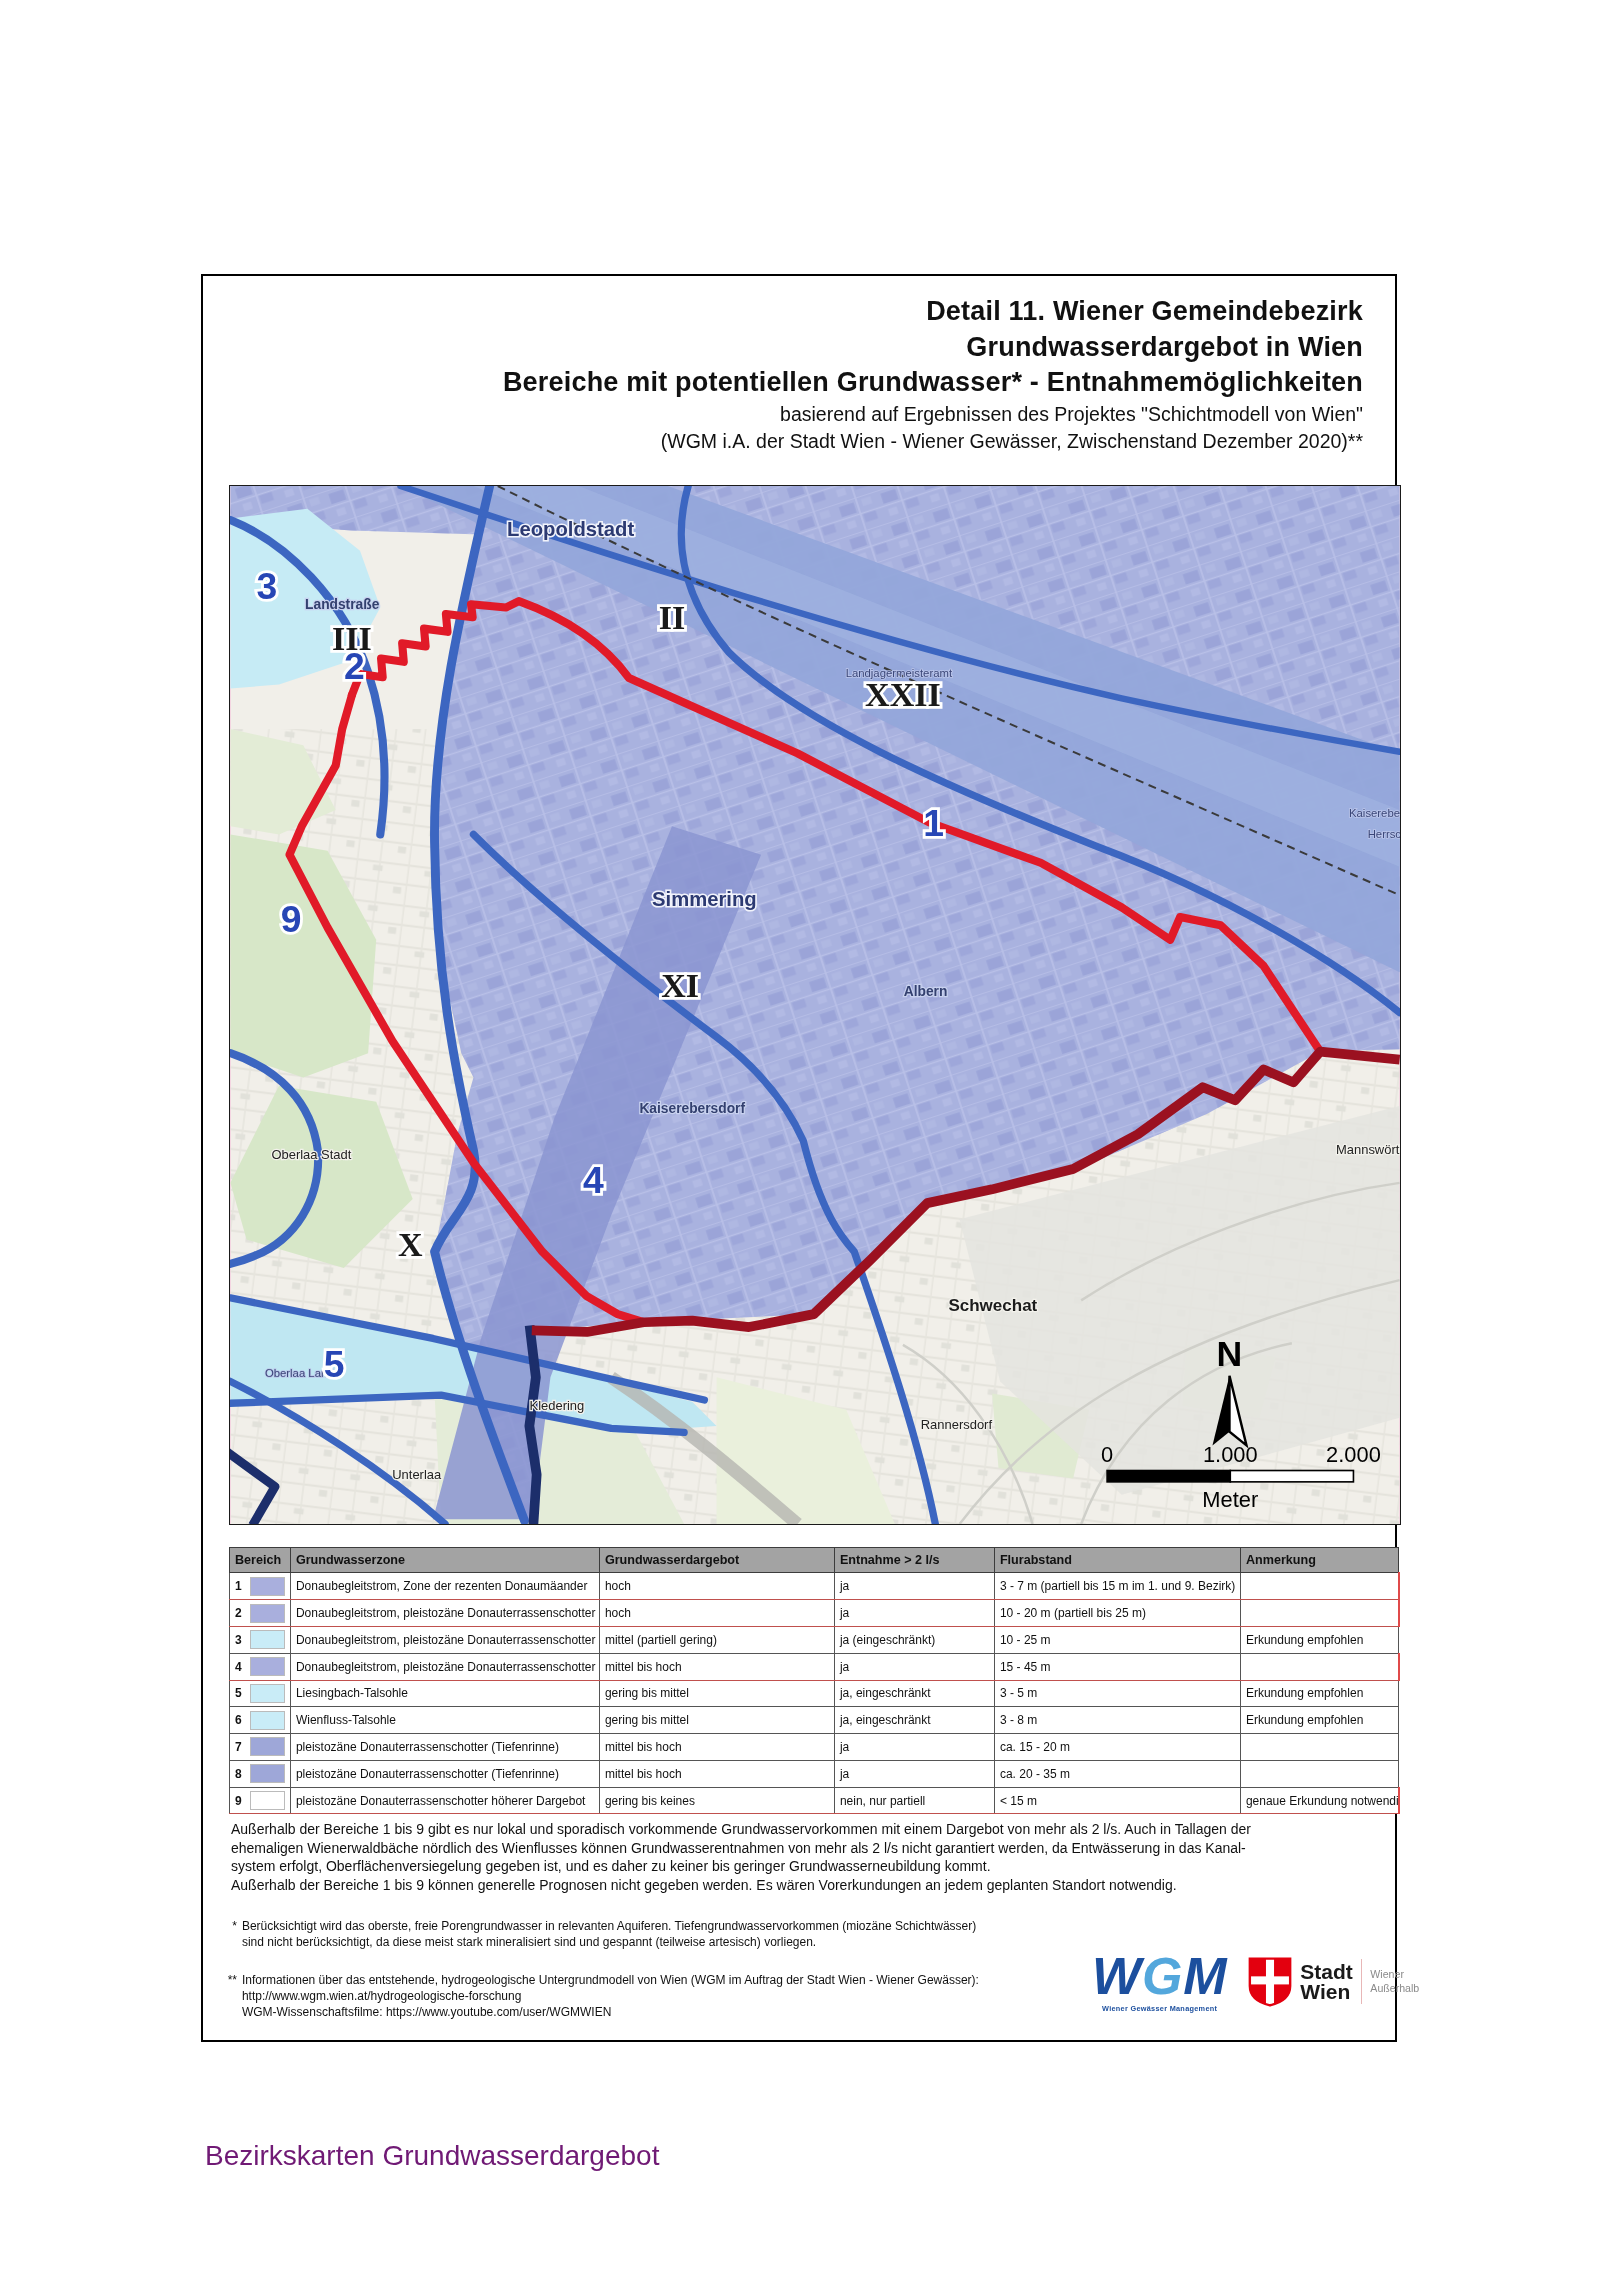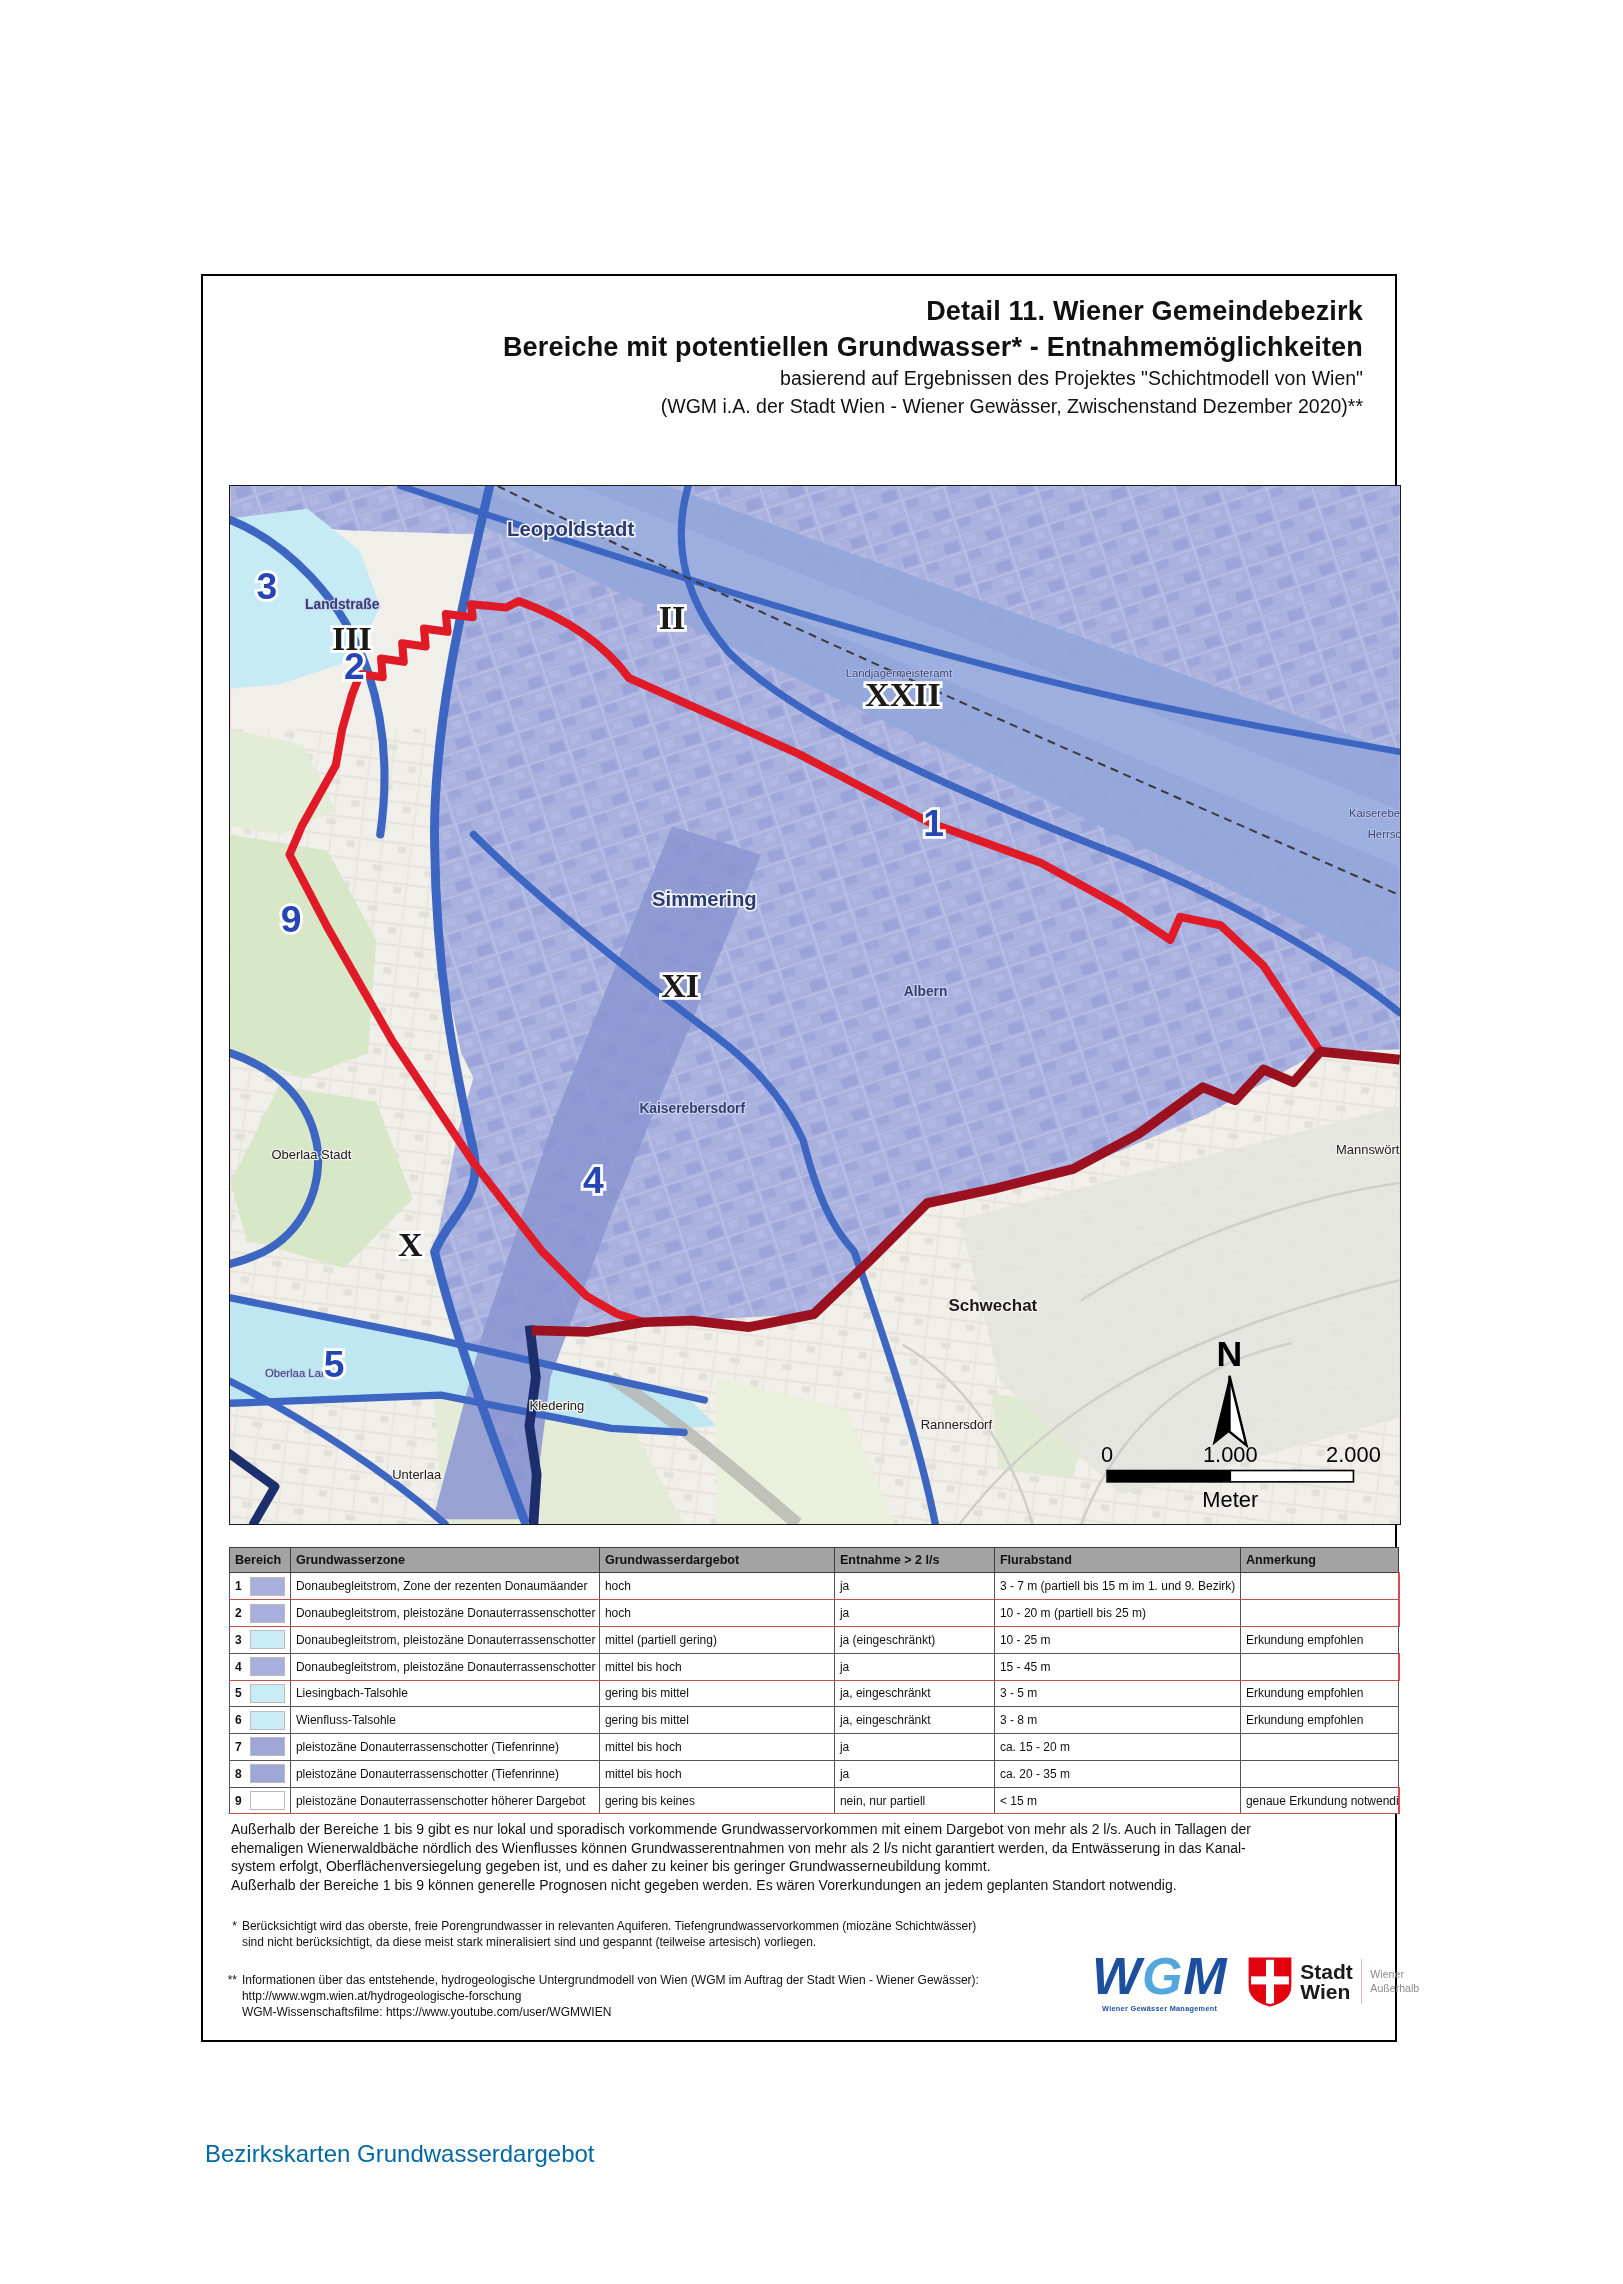--- a/index.html
+++ b/index.html
@@ -58,30 +58,31 @@
   .wgm{display:flex;flex-direction:column;align-items:center;line-height:1;}
   .wgm-word{font-size:52px;font-weight:bold;color:#1c4f9e;letter-spacing:0.8px;
             font-family:"Liberation Sans",sans-serif;font-style:italic;}
   .wgm-word .g{color:#53a7dc;}
   .wgm-sub{font-size:7.3px;font-weight:bold;color:#1c4f9e;margin-top:3px;letter-spacing:0.3px;}
   .stadtwien{display:flex;align-items:center;gap:8px;}
   .sw-text{font-size:21px;font-weight:bold;line-height:.95;color:#1a1a1a;}
   .sw-div{width:1.6px;height:45px;background:#e8b7b7;}
   .sw-right{font-size:10.6px;color:#8a8a8a;line-height:1.25;}
   
-  .caption{position:absolute;left:205px;top:2140px;font-size:24px;color:#0369a1;}
+  .caption{position:absolute;left:205px;top:2140px;font-size:28px;color:#701a75;}
 </style>
 </head>
 <body>
 
 <div class="page">
   <div class="doc-frame">
 
     <div class="title-block">
       <div class="t-bold">Detail 11. Wiener Gemeindebezirk</div>
+      <div class="t-bold">Grundwasserdargebot in Wien</div>
       <div class="t-bold">Bereiche mit potentiellen Grundwasser* - Entnahmemöglichkeiten</div>
       <div class="t-sub">basierend auf Ergebnissen des Projektes "Schichtmodell von Wien"</div>
       <div class="t-sub">(WGM i.A. der Stadt Wien - Wiener Gewässer, Zwischenstand Dezember 2020)**</div>
     </div>
 
     <div class="map-wrap">
       <svg viewBox="0 0 1443 1281">
         <defs>
           <pattern id="pw" width="54" height="42" patternUnits="userSpaceOnUse" patternTransform="rotate(-18)">
             <rect x="4" y="5" width="19" height="13" fill="#8f99d3"></rect>

